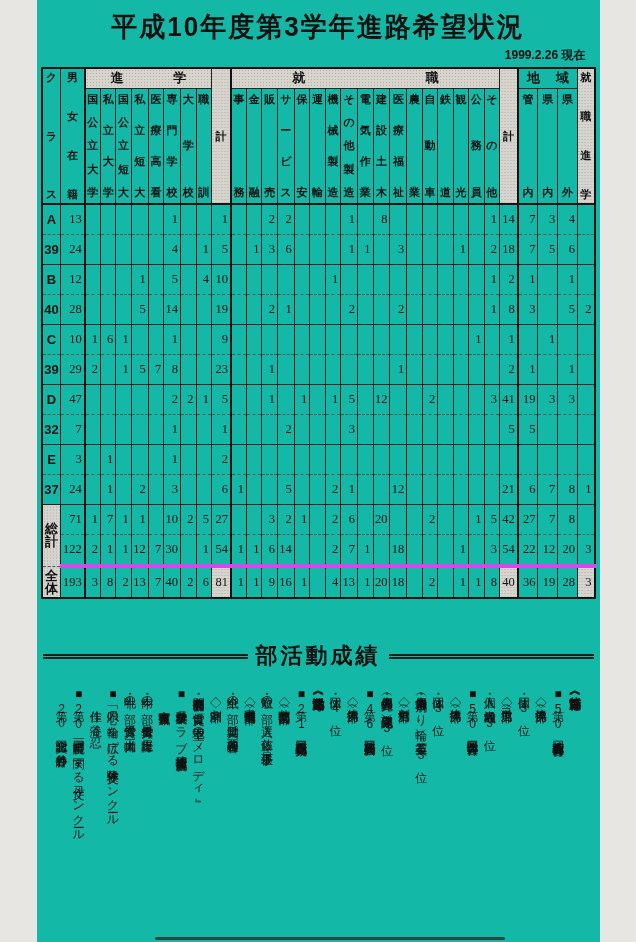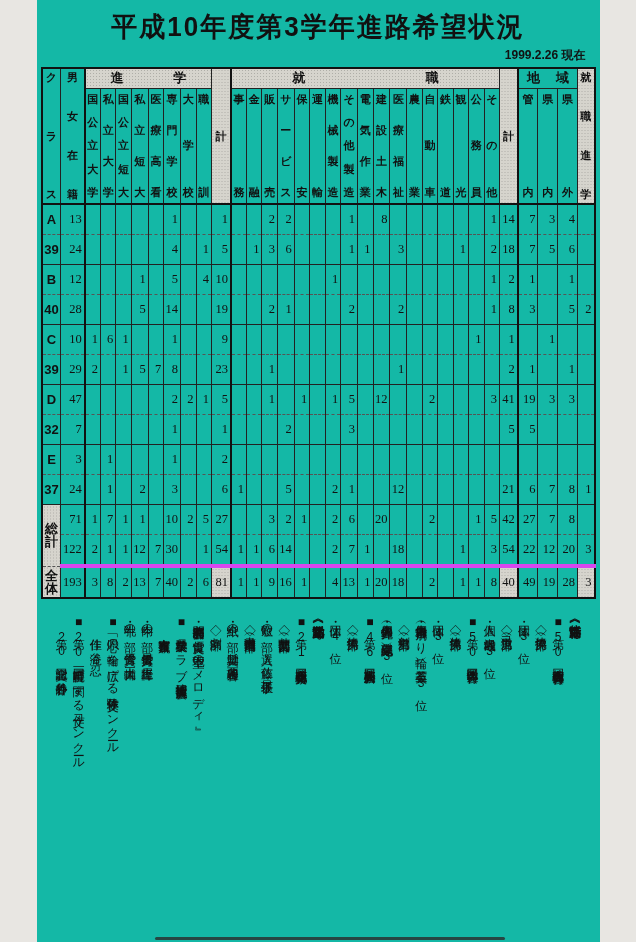--- a/index.html
+++ b/index.html
@@ -805,28 +805,33 @@
           <td class="num">1</td>
           <td class="num">20</td>
           <td class="num">18</td>
           <td class="num"></td>
           <td class="num">2</td>
           <td class="num"></td>
           <td class="num">1</td>
           <td class="num">1</td>
           <td class="num">8</td>
           <td class="num bR2 shaded">40</td>
-          <td class="num">49</td>
+          <td class="num">36</td>
           <td class="num">19</td>
           <td class="num">28</td>
           <td class="num shaded">3</td>
         </tr>
       </tbody>
   </table>
 
+  <div class="club-heading">
+    <div class="line"></div>
+    <h2>部活動成績</h2>
+    <div class="line"></div>
+  </div>
 
   <div class="vlist" id="club-list">
       <div class="vitem em">《体育活動》</div>
       <div class="vitem">■第50回高校総合体育大会</div>
       <div class="vitem">◇体操部（男）</div>
       <div class="vitem">・団体　3位</div>
       <div class="vitem">◇弓道部（男）</div>
       <div class="vitem">・個人　沢内雄哉　3位</div>
       <div class="vitem">■第50回県民体育大会</div>
       <div class="vitem">◇体操部（男）</div>

